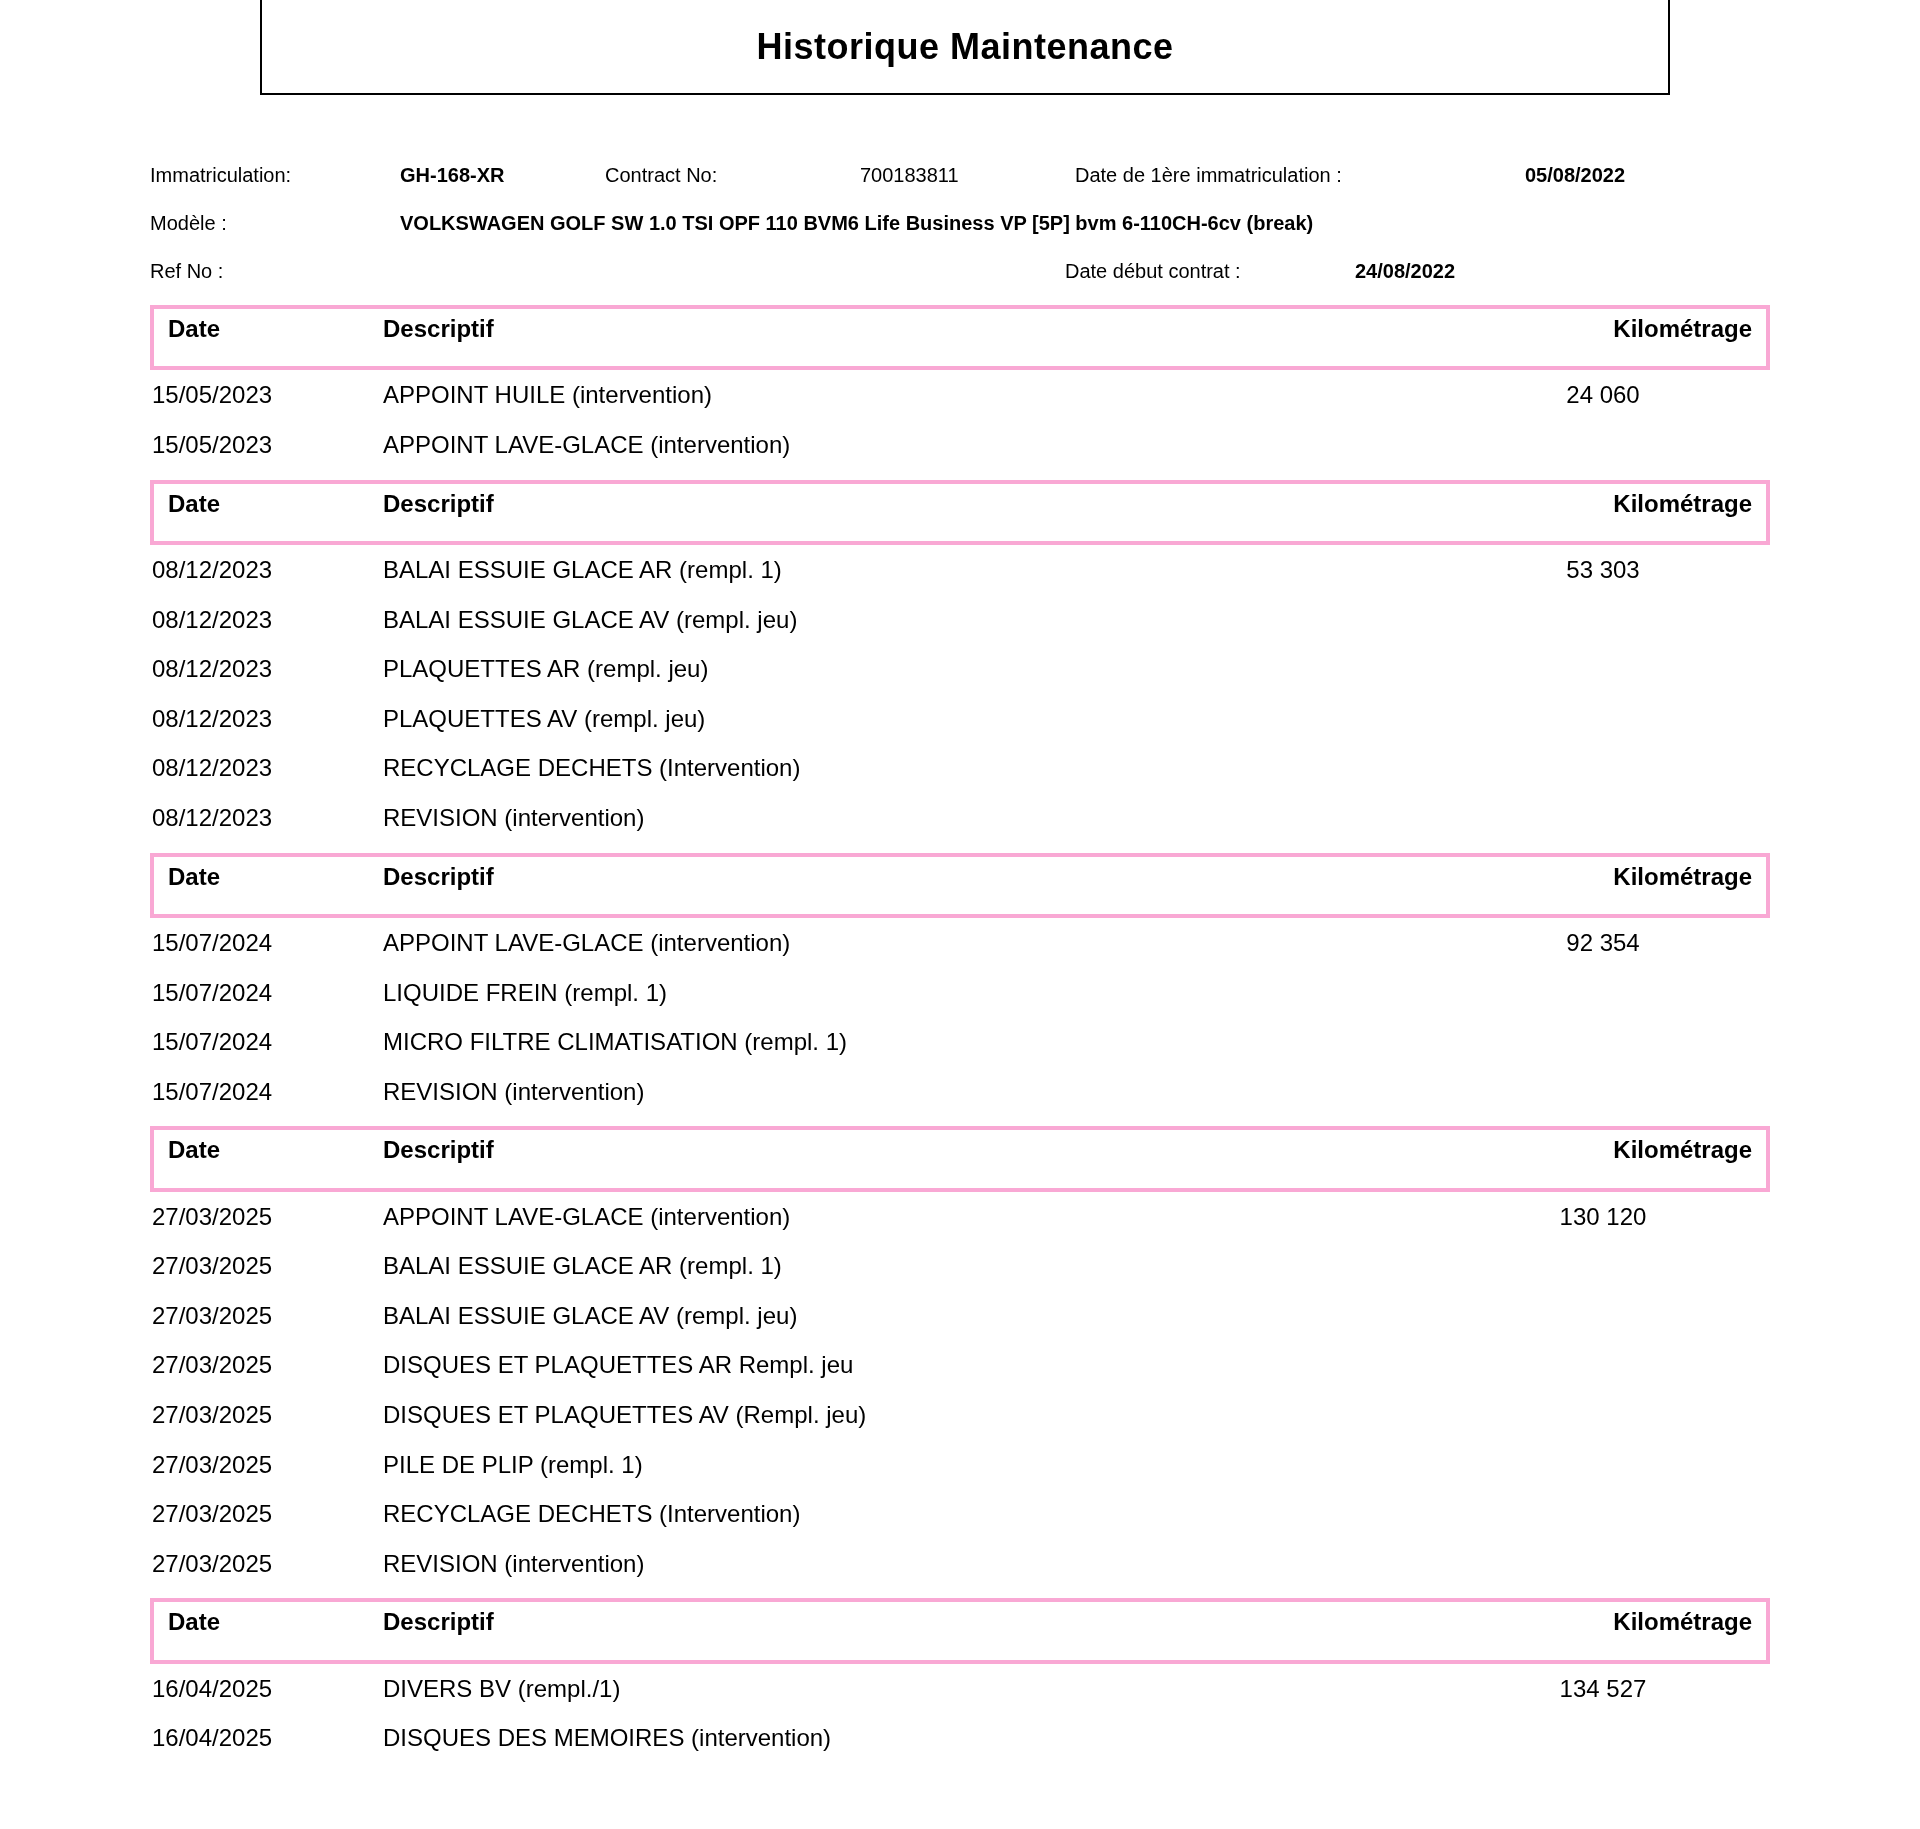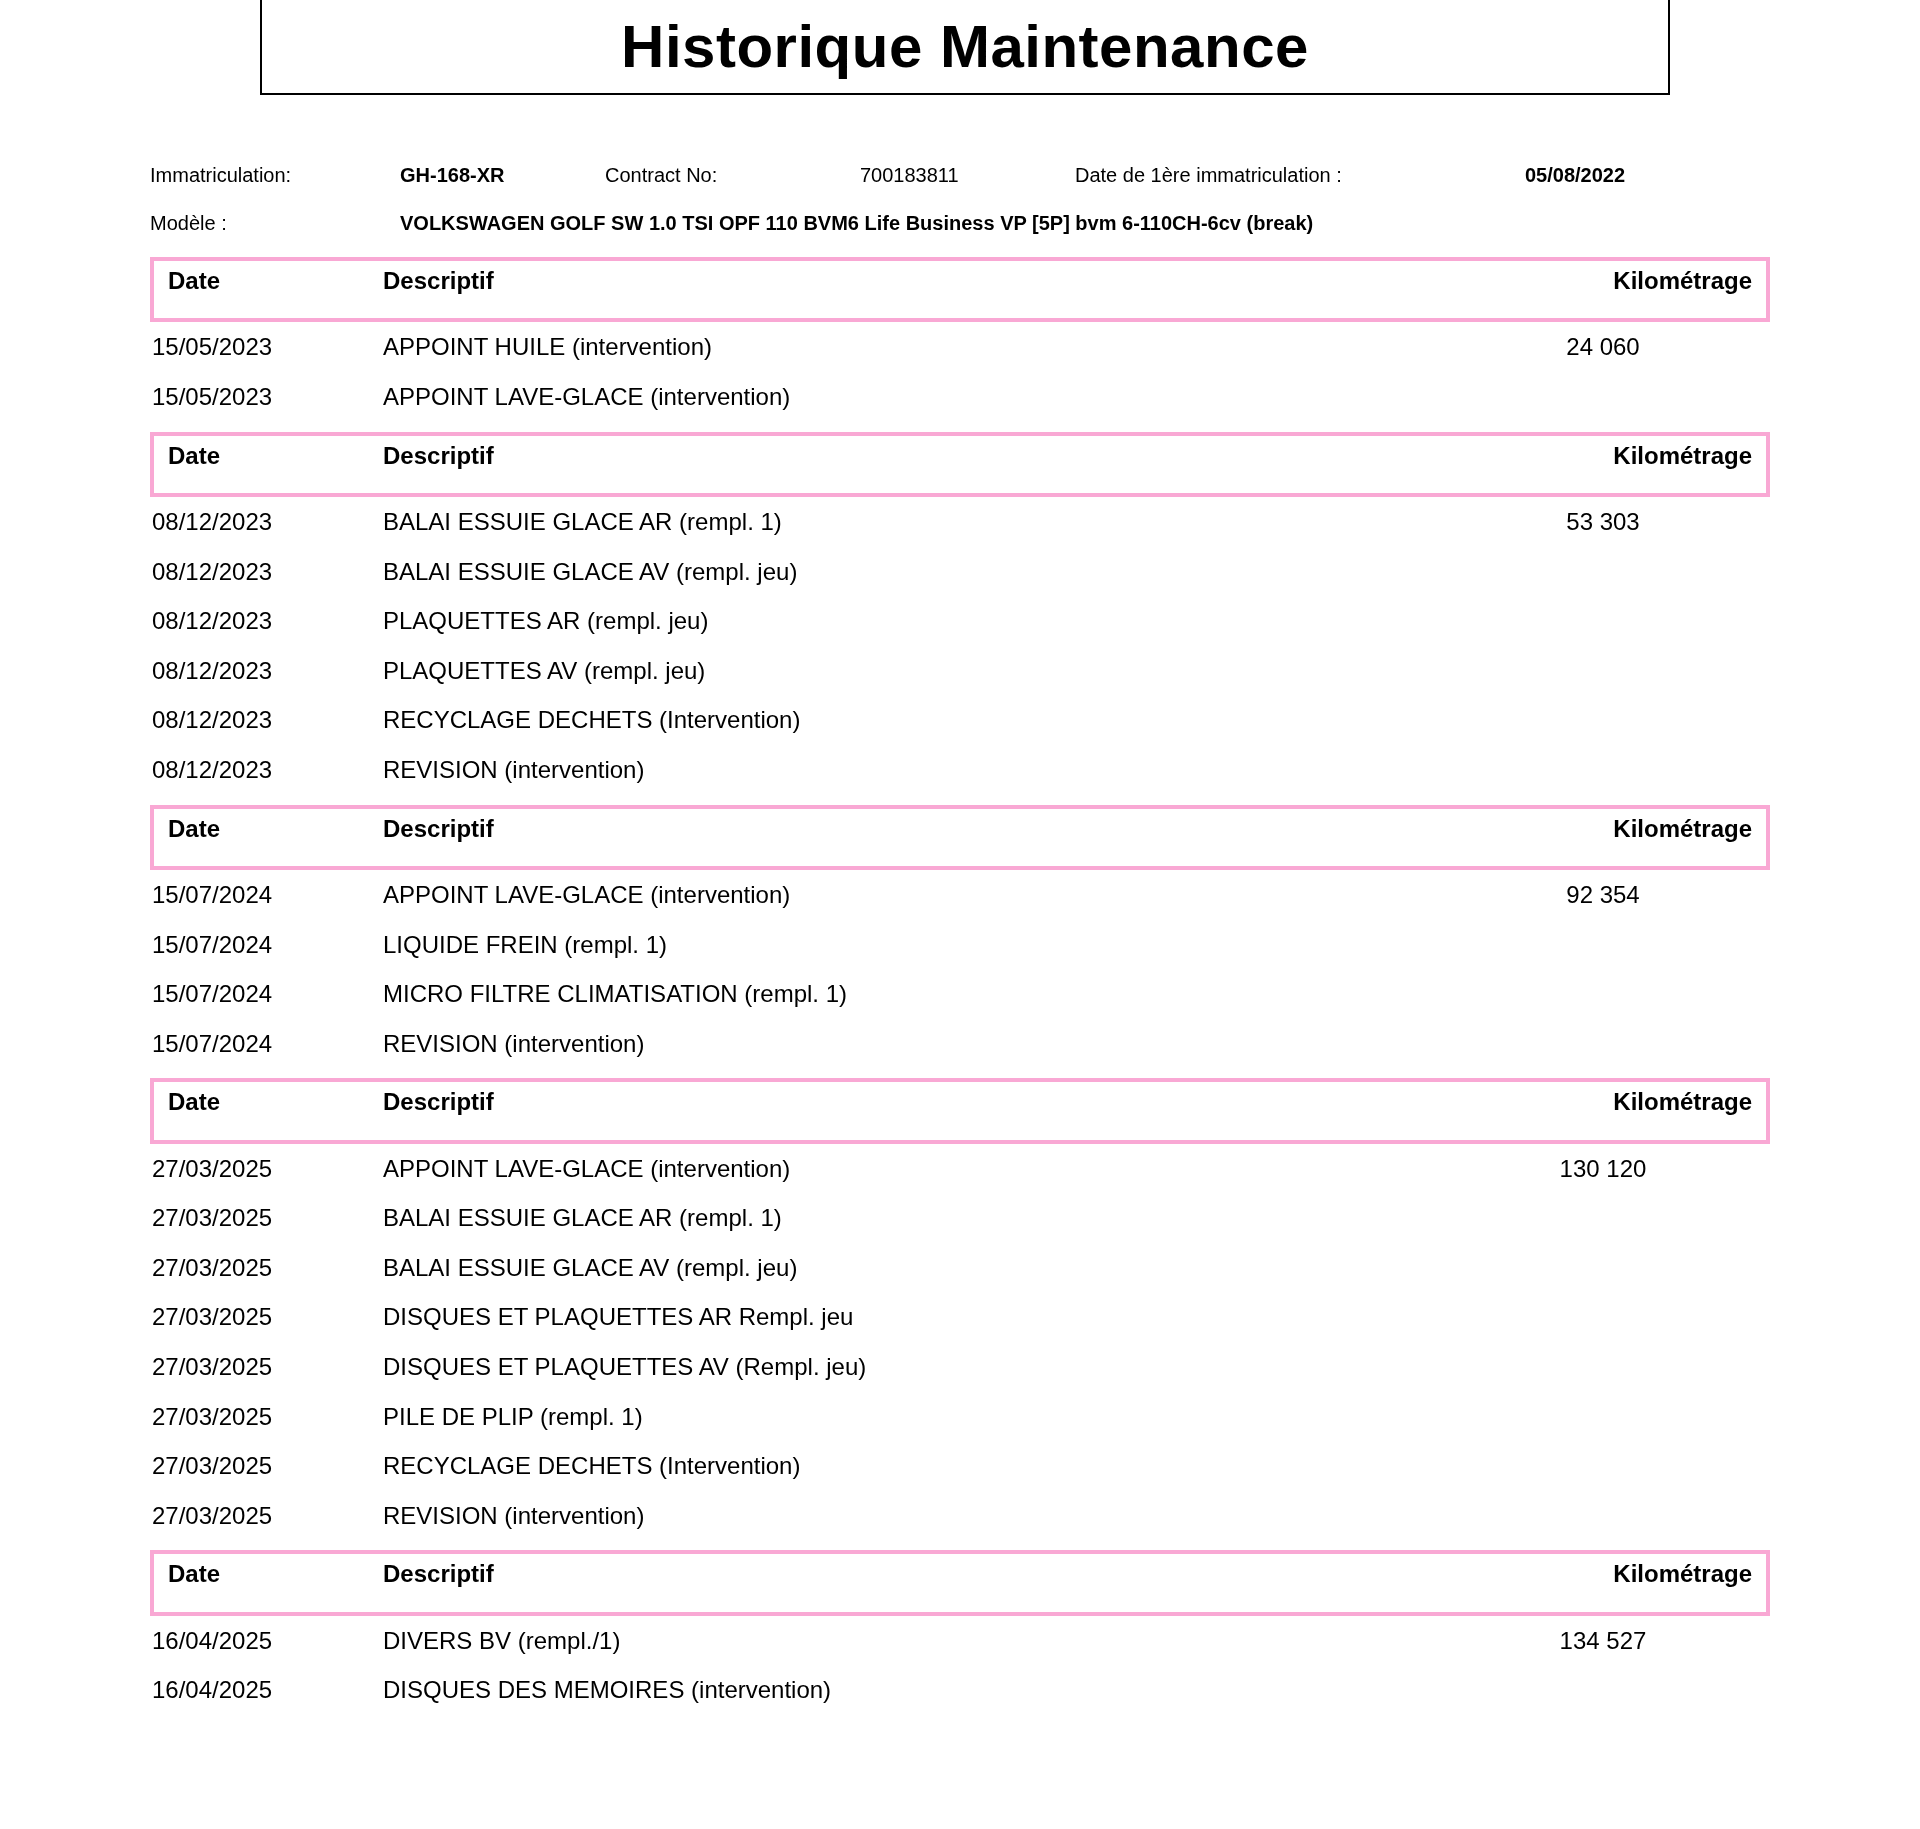--- a/index.html
+++ b/index.html
@@ -34,21 +34,21 @@
     border: 2px solid #000;
     border-top: none;
     width: 1410px;
     height: 95px;
     display: flex;
     align-items: center;
     justify-content: center;
     box-sizing: border-box;
   }
   .title-text {
-    font-size: 60px;
+    font-size: 36px;
     font-weight: bold;
     letter-spacing: 0.5px;
     line-height: 1;
   }
 
   
   .info {
     margin-top: 66px;
     font-size: 20px;
     line-height: 1.45;
@@ -149,20 +149,27 @@
       <span class="val-plain c4">700183811</span>
       <span class="lbl c5">Date de 1ère immatriculation :</span>
       <span class="val">05/08/2022</span>
     </div>
 
     <div class="info-row row2">
       <span class="lbl c1">Modèle :</span>
       <span class="model-val">VOLKSWAGEN GOLF SW 1.0 TSI OPF 110 BVM6 Life Business VP [5P] bvm 6-110CH-6cv (break)</span>
     </div>
 
+    <div class="info-row row3">
+      <span class="lbl c1">Ref No :</span>
+      <span class="val-plain"></span>
+      <span class="spacer"></span>
+      <span class="lbl c2">Date début contrat :</span>
+      <span class="val">24/08/2022</span>
+    </div>
 
   </div>
 
   <div id="tables">
       <div class="block">
         <table class="hist">
           <thead>
             <tr>
               <th class="first" style="width: 215px;">Date</th>
               <th class="mid">Descriptif</th>

